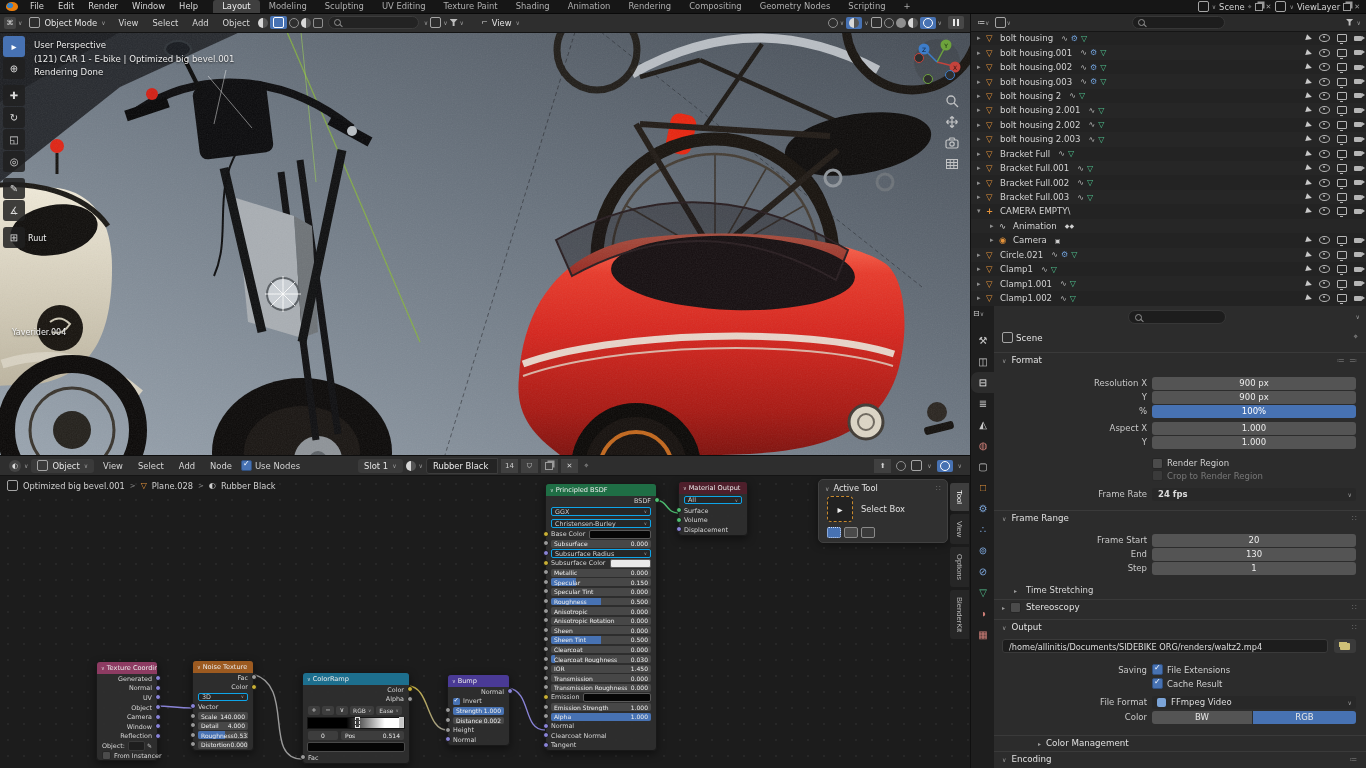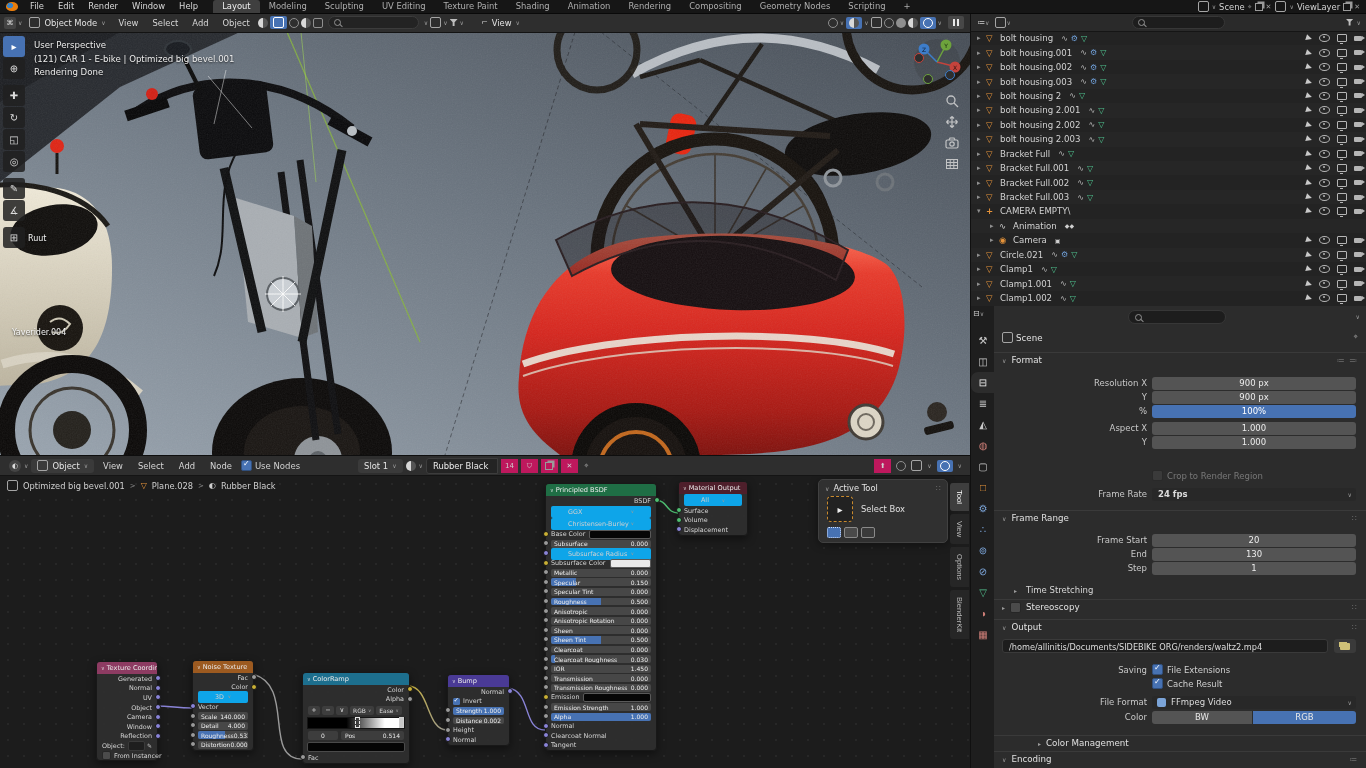--- a/index.html
+++ b/index.html
@@ -113,21 +113,21 @@
   .seg{position:absolute;height:13px;border-radius:0;text-align:center;line-height:13px;font-size:8.5px;color:#e8e8e8;}
   
   #shader{position:absolute;left:0;top:455px;width:970px;height:313px;}
   #shh{position:absolute;left:0;top:0;width:970px;height:21px;background:#2e2e2e;border-top:1px solid #0e0e0e;
        border-bottom:1px solid #141414;display:flex;align-items:center;gap:3px;padding-left:5px;box-sizing:border-box;z-index:10;}
   .sh-menu{padding:0 6px;font-size:8.4px;color:#d6d6d6;}
   .sh-pill{display:flex;align-items:center;gap:4px;background:#3a3a3a;border-radius:3px;height:14px;
            padding:0 6px;font-size:8.4px;color:#e4e4e4;}
   .matname{background:#242424;border:1px solid #3c3c3c;border-radius:3px 0 0 3px;height:14px;line-height:14px;
            padding:0 6px;font-size:8.4px;color:#ececec;width:58px;}
-  .matbtn{height:14px;min-width:13px;background:#be185d;display:flex;align-items:center;justify-content:center;
+  .matbtn{height:14px;min-width:13px;background:#404040;display:flex;align-items:center;justify-content:center;
           font-size:7px;color:#cfcfcf;padding:0 2px;}
   #shcanvas{position:absolute;left:0;top:21px;width:970px;height:316px;background:#1c1c1c;
             background-image:radial-gradient(#272727 0.8px,transparent 0.8px);background-size:16px 16px;overflow:hidden;}
   #shbc{position:absolute;left:7px;top:4px;display:flex;align-items:center;gap:5px;font-size:8.3px;color:#cfcfcf;z-index:4;}
   #shbc .sep{color:#8a8a8a;font-size:7px;}
   .bc-ico{font-size:8px;}
   .links{position:absolute;left:0;top:0;z-index:1;}
   .node{position:absolute;background:rgba(46,46,46,.97);border:1px solid #181818;border-radius:4px;
         box-shadow:0 3px 8px rgba(0,0,0,.45);font-size:6.4px;color:#d4d4d4;z-index:2;}
   .node-title{height:12px;line-height:12px;padding:0 4px;border-radius:3px 3px 0 0;color:#eaeaea;
@@ -137,22 +137,22 @@
   .t-vector{background:#4a3a96;}.t-shader{background:#1f6e45;}.t-output{background:#4e1f2b;}
   .nrow{position:relative;height:9.6px;display:flex;align-items:center;padding:0 5px;}
   .nrow.nout{justify-content:flex-end;}
   .nlab{white-space:nowrap;}
   .socket{position:absolute;width:6px;height:6px;border-radius:50%;border:1px solid #161616;top:50%;margin-top:-3.5px;box-sizing:border-box;}
   .sl{left:-3.5px;}.sr{right:-3.5px;}
   .nslider{position:relative;flex:1;height:7.8px;background:#474747;border-radius:2px;overflow:hidden;
            display:flex;align-items:center;justify-content:space-between;padding:0 3px;}
   .nfill{position:absolute;left:0;top:0;bottom:0;width:0;background:#4772b3;}
   .sl-l,.sl-v{position:relative;z-index:1;font-size:6px;color:#eee;white-space:nowrap;}
-  .ndrop{position:relative;flex:1;height:8.6px;background:#262626;border:6px solid #0ea5e9;border-radius:2px;
-         display:flex;align-items:center;padding:0 11px;color:#d0d0d0;box-sizing:border-box;}
+  .ndrop{position:relative;flex:1;height:8.6px;background:#262626;border:1px solid #0ea5e9;border-radius:2px;
+         display:flex;align-items:center;padding:0 3px;color:#d0d0d0;box-sizing:border-box;}
   .dcaret{margin-left:auto;font-size:4.5px;color:#9a9a9a;}
   .swatch{flex:1;height:7px;border-radius:2px;border:1px solid #5a5a5a;margin-left:4px;}
   .ncb{width:7px;height:7px;border-radius:1.5px;background:#4772b3;position:relative;flex:none;margin-right:3px;}
   .ncb::after{content:"✓";position:absolute;left:0.5px;top:-2px;font-size:6.5px;color:#fff;}
   .objfield{flex:1;height:8px;background:#1e1e1e;border:1px solid #3a3a3a;border-radius:2px;margin:0 2px 0 3px;}
   .eyed{font-size:6px;color:#bbb;}
   .crbtn{width:12px;height:9px;background:#3d3d3d;border-radius:2px;font-size:6.5px;text-align:center;
          line-height:9px;color:#ddd;margin-right:2px;}
   .crdrop{display:flex;align-items:center;height:9px;background:#3d3d3d;border-radius:2px;font-size:6px;
           padding:0 3px;color:#ddd;margin-right:2px;gap:2px;}
@@ -919,20 +919,24 @@
         <span class="pfield blue">100%</span>
       </div>
     <div class="prow" style="top:116px;">
         <span class="plab">Aspect X</span>
         <span class="pfield">1.000</span>
       </div>
     <div class="prow" style="top:130px;">
         <span class="plab">Y</span>
         <span class="pfield">1.000</span>
       </div>
+    <div class="prow" style="top:151px;display:flex;align-items:center;">
+      <span class="cb" style="position:absolute;left:158px;"></span>
+      <span class="cbl" style="position:absolute;left:173px;line-height:13px;">Render Region</span>
+    </div>
     <div class="prow disabled" style="top:164px;">
       <span class="cb" style="position:absolute;left:158px;"></span>
       <span class="cbl" style="position:absolute;left:173px;line-height:13px;">Crop to Render Region</span>
     </div>
     <div class="prow" style="top:182px;">
         <span class="plab">Frame Rate</span>
       <span class="pdrop">
           <span style="padding-left:6px;font-weight:bold;">24 fps</span>
           <span class="crt">∨</span>
         </span>

